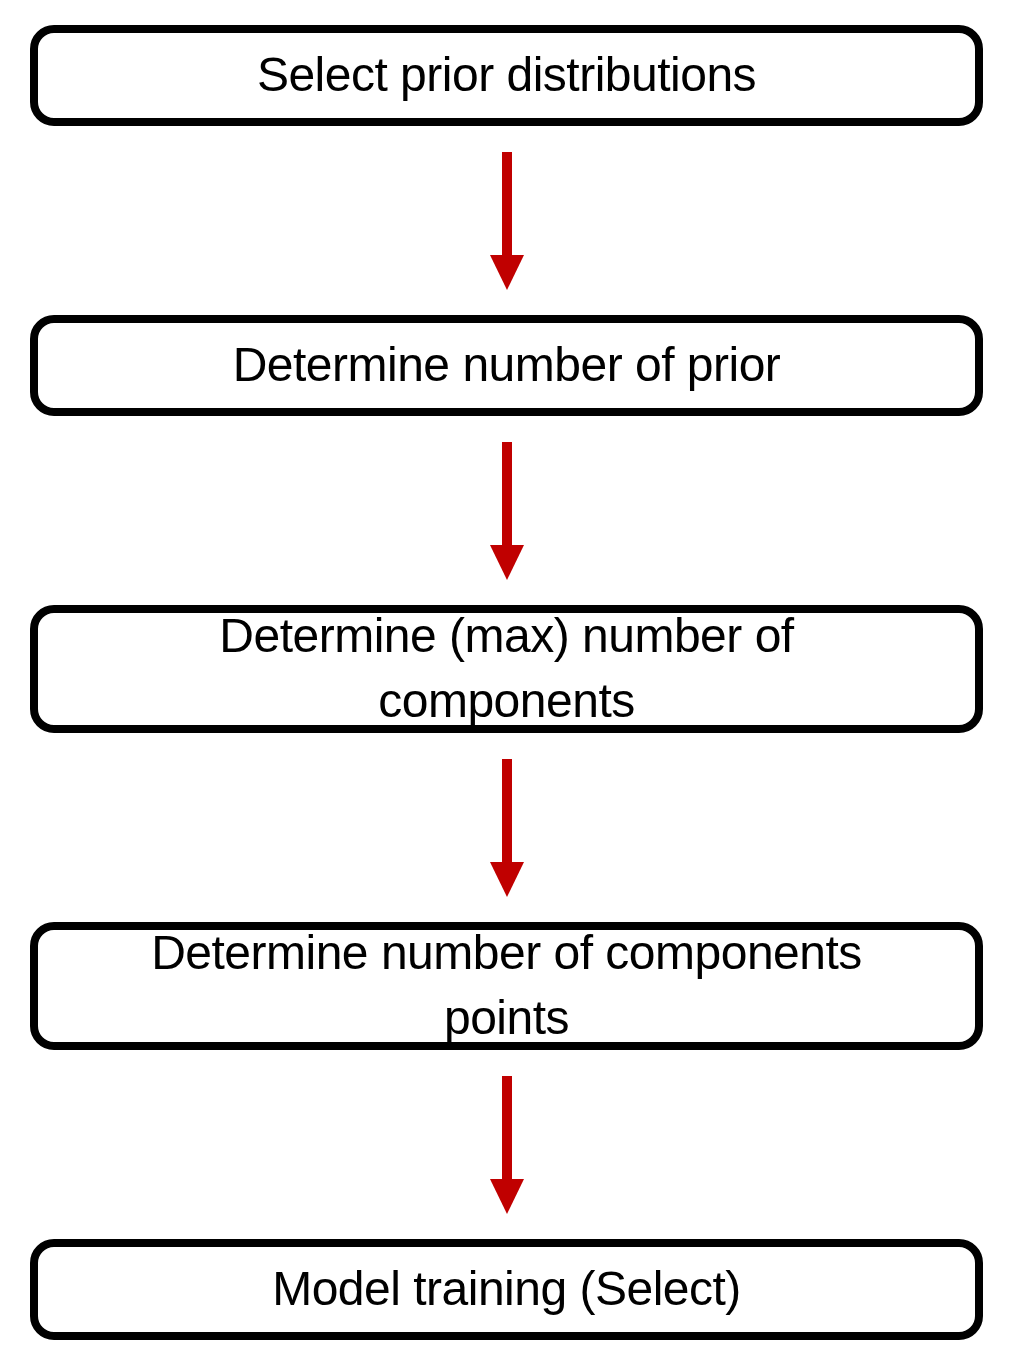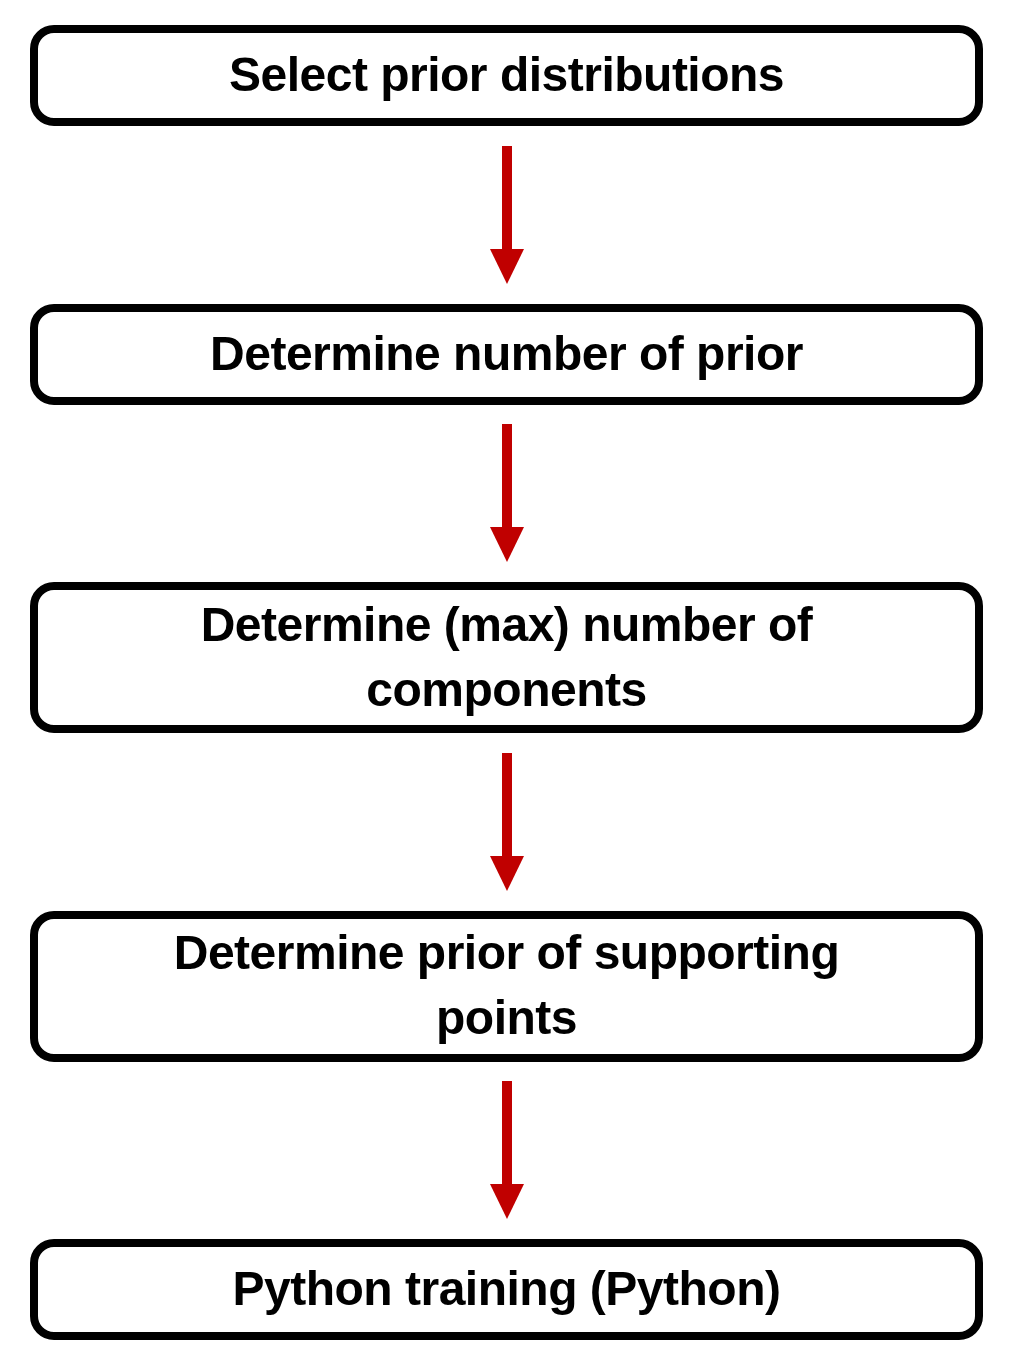--- a/index.html
+++ b/index.html
@@ -24,24 +24,24 @@
     box-sizing: border-box;
     border: 8px solid #000000;
     border-radius: 24px;
     background: #ffffff;
     display: flex;
     align-items: center;
     justify-content: center;
     flex: 0 0 auto;
   }
   .node-1line { height: 101px; }
-  .node-2line { height: 151px; }
+  .node-2line { height: 128px; }
   .flow-node .node-label {
     font-size: 48px;
-    font-weight: bold;
+    font-weight: normal;
     color: #000000;
     text-align: center;
     line-height: 1.35;
     letter-spacing: -0.5px;
     white-space: pre-line;
   }
   .arrow {
     flex: 0 0 auto;
     display: block;
   }
@@ -79,28 +79,28 @@
   </div>
 
   <svg class="arrow" viewBox="0 0 36 138" width="36" height="138" aria-hidden="true">
     <g fill="#c00000">
       <rect x="13" y="0" width="10" height="105"></rect>
       <polygon points="1,103 35,103 18,138"></polygon>
     </g>
   </svg>
 
   <div class="flow-node node-2line">
-    <span class="node-label">Determine prior of supporting
+    <span class="node-label">Determine number of components
 points</span>
   </div>
 
   <svg class="arrow" viewBox="0 0 36 138" width="36" height="138" aria-hidden="true">
     <g fill="#c00000">
       <rect x="13" y="0" width="10" height="105"></rect>
       <polygon points="1,103 35,103 18,138"></polygon>
     </g>
   </svg>
 
   <div class="flow-node node-1line">
-    <span class="node-label">Python training (Python)</span>
+    <span class="node-label">Model training (Select)</span>
   </div>
 
 </div>
 
 </body></html>

